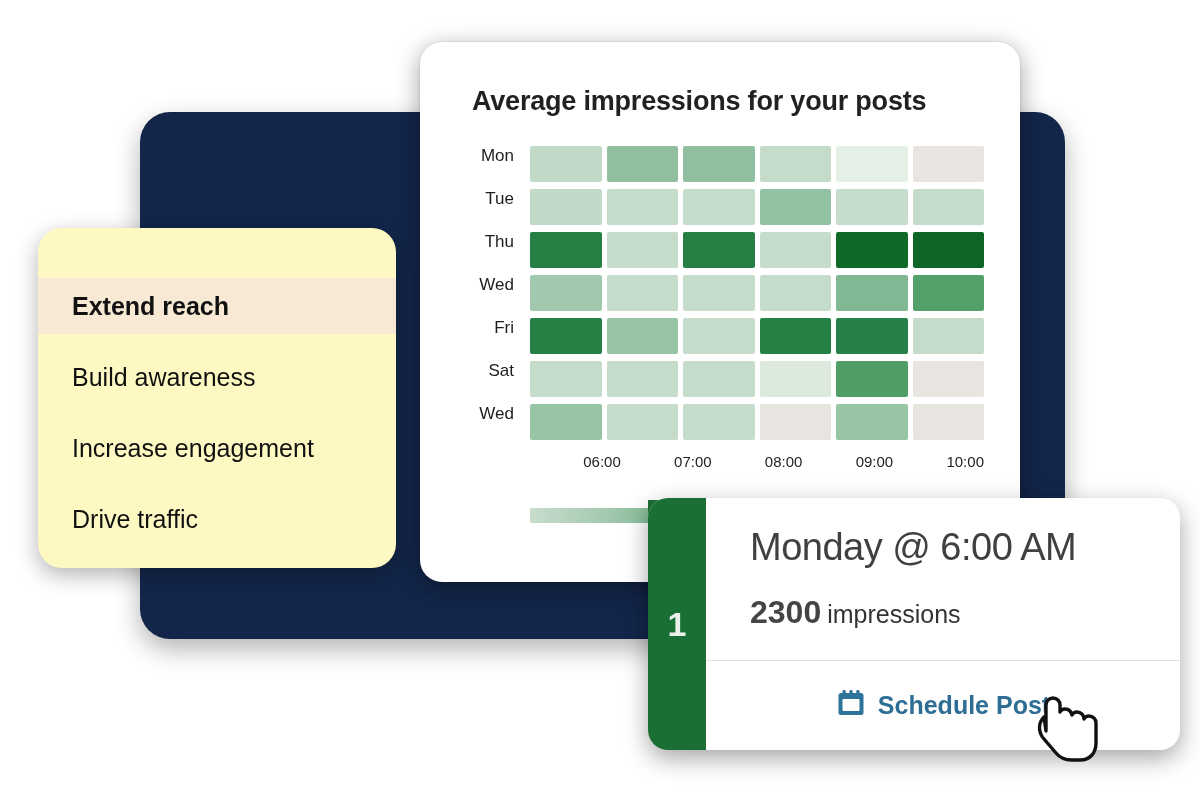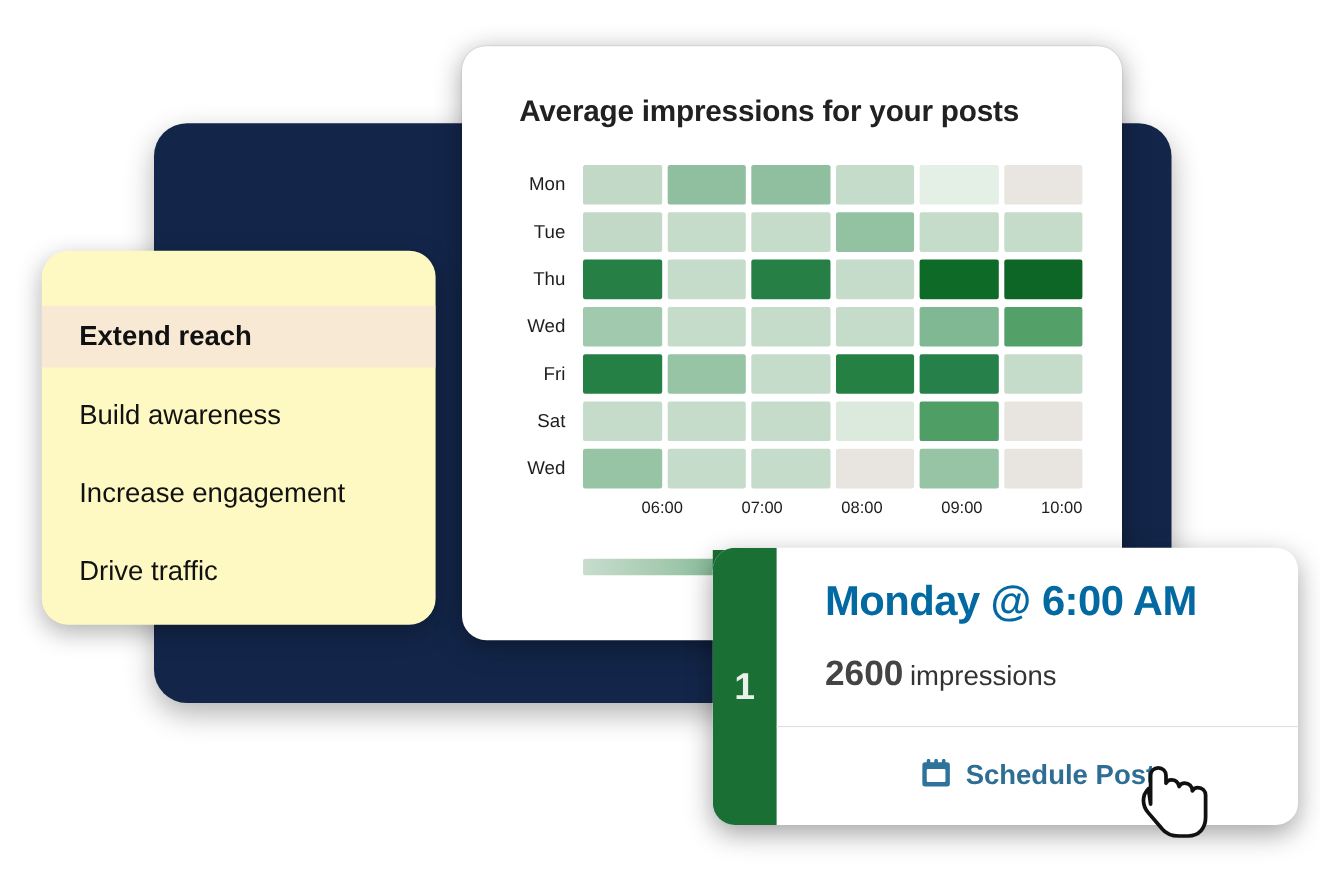--- a/index.html
+++ b/index.html
@@ -59,21 +59,21 @@
   }
 
   .heatmap {
     position: absolute;
     left: 52px;
     top: 104px;
     width: 512px;
   }
   .hm-row {
     display: flex;
-    align-items: center;
+    align-items: flex-start;
     height: 43px;
   }
   .hm-daylabel {
     width: 58px;
     text-align: right;
     padding-right: 16px;
     font-size: 17px;
     color: #1d1d1d;
     box-sizing: border-box;
     flex: 0 0 auto;
@@ -185,22 +185,22 @@
     left: 58px;
     top: 0;
     right: 0;
     bottom: 0;
   }
   .detail-headline {
     position: absolute;
     left: 44px;
     top: 28px;
     font-size: 38px;
-    font-weight: bold;
-    color: #0369a1;
+    font-weight: normal;
+    color: #404040;
     white-space: nowrap;
     letter-spacing: -0.5px;
   }
   .detail-headline .sep { display: inline-block; width: 10px; }
   .detail-metric {
     position: absolute;
     left: 44px;
     top: 96px;
     white-space: nowrap;
     color: #3a3a3a;
@@ -394,21 +394,21 @@
   <div class="rank-overhang"></div>
   <div class="detail-card">
     <div class="detail-rank">
       <span>1</span>
     </div>
     <div class="detail-body">
       <div class="detail-headline">
         <span>Monday</span><span class="sep"></span><span>@ 6:00 AM</span>
       </div>
       <div class="detail-metric">
-        <span class="num">2600</span><span class="unit">impressions</span>
+        <span class="num">2300</span><span class="unit">impressions</span>
       </div>
       <div class="detail-divider"></div>
       <div class="detail-action">
         <span class="cal-icon">
           <svg width="30" height="30" viewBox="0 0 30 30" aria-hidden="true">
             <rect x="2.5" y="5" width="25" height="22" rx="2.5" fill="#2e7399"></rect>
             <rect x="6.5" y="11" width="17" height="12" rx="1" fill="#ffffff"></rect>
             <rect x="6.5" y="2" width="3.2" height="5" rx="1.3" fill="#2e7399"></rect>
             <rect x="13.4" y="2" width="3.2" height="5" rx="1.3" fill="#2e7399"></rect>
             <rect x="20.3" y="2" width="3.2" height="5" rx="1.3" fill="#2e7399"></rect>

